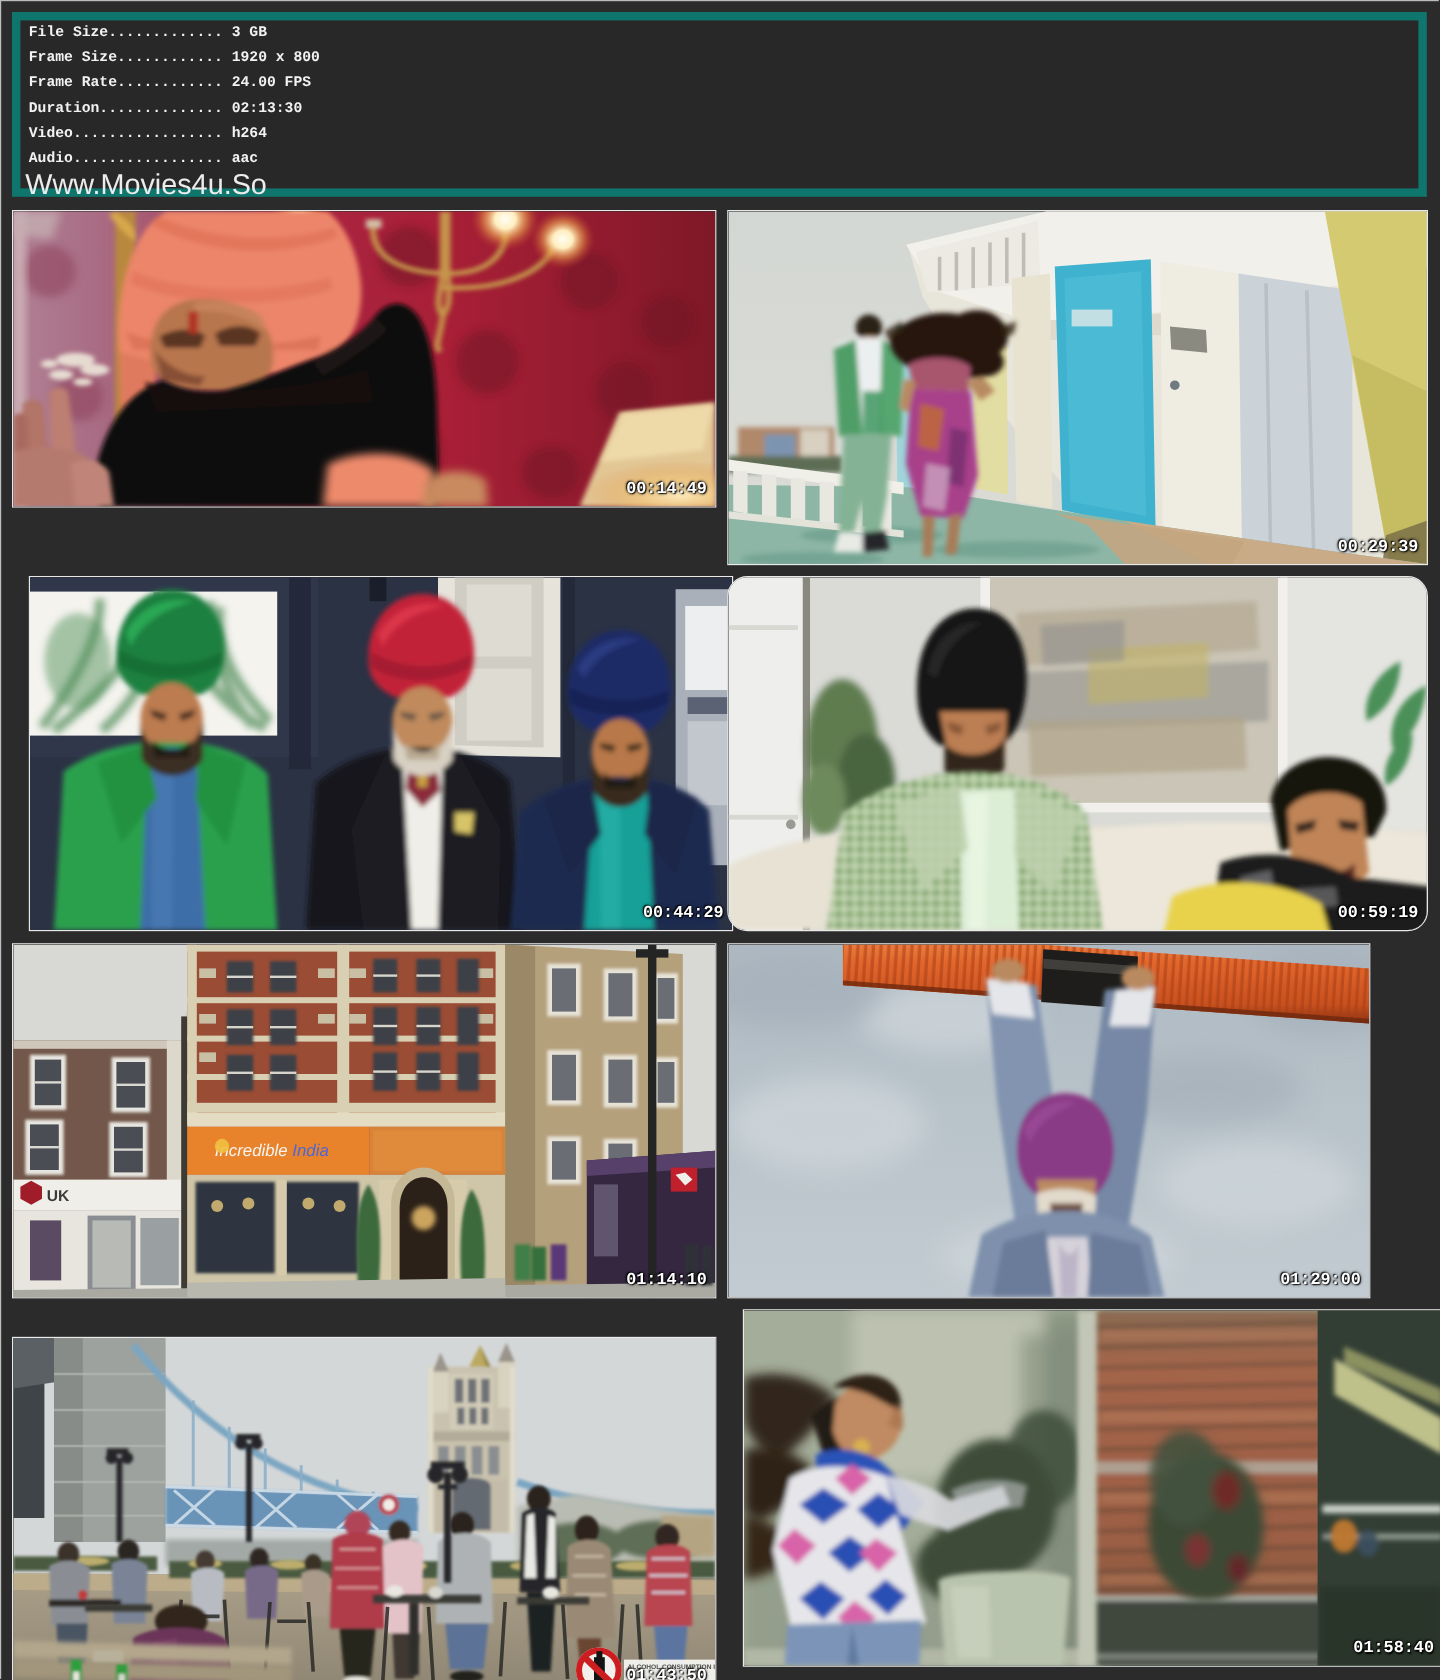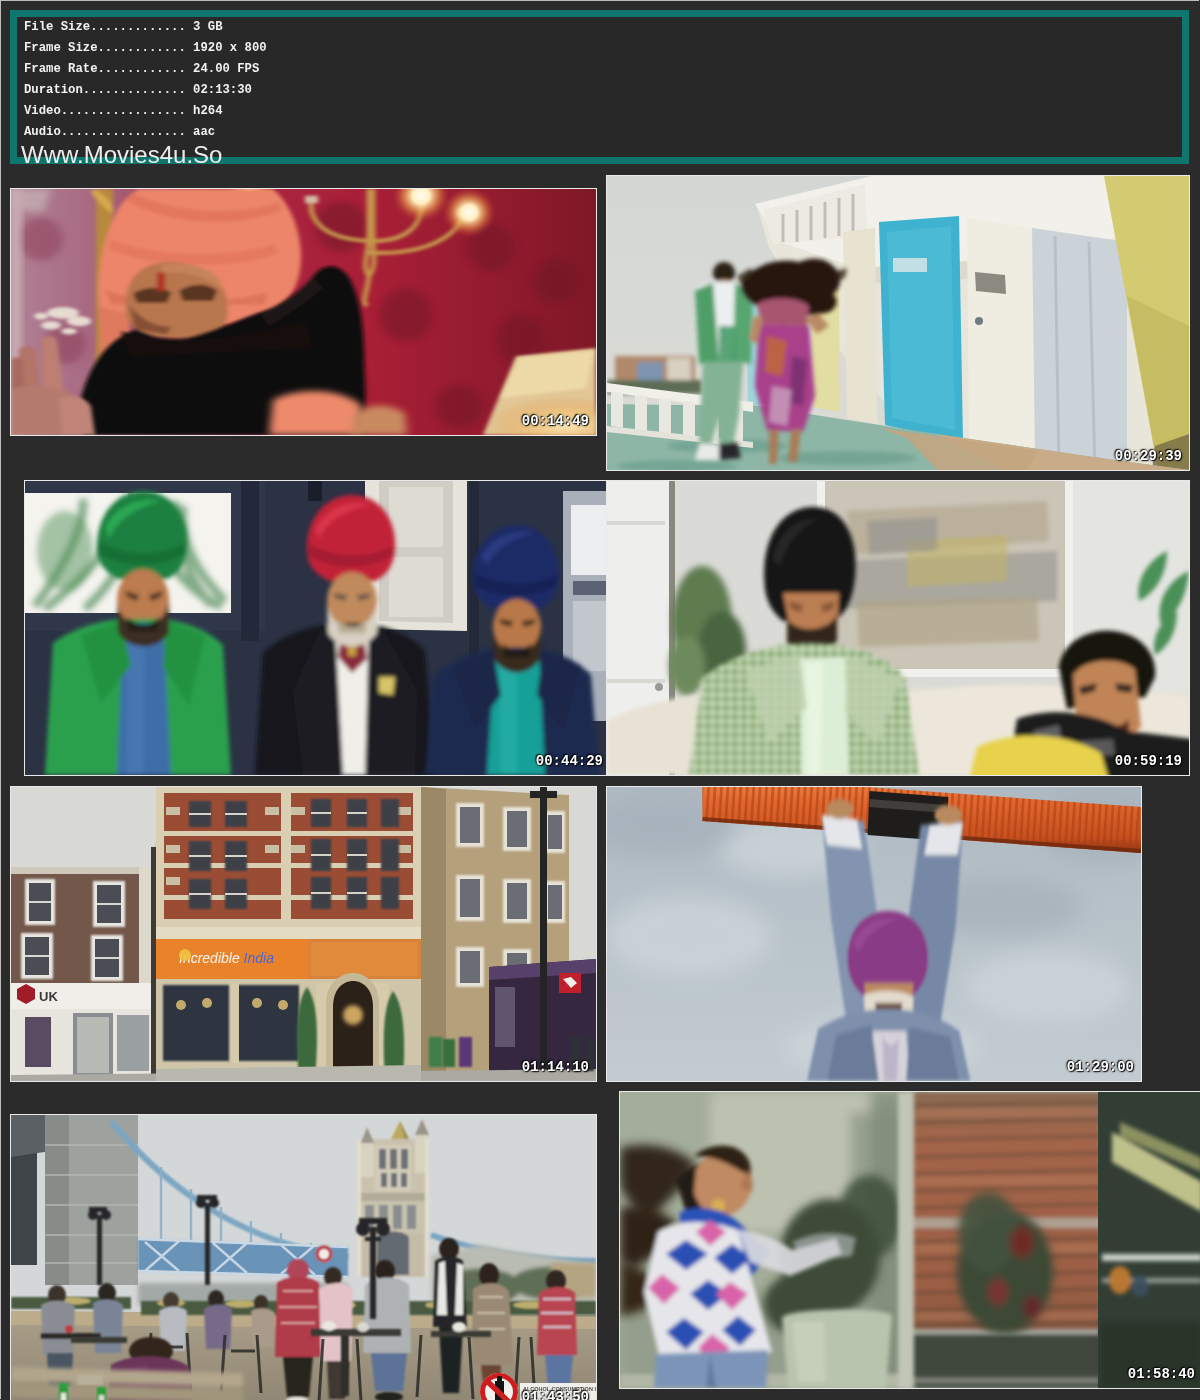--- a/index.html
+++ b/index.html
@@ -18,21 +18,21 @@
 <div id="hdr">
 <div class="mono">File Size............. 3 GB
 Frame Size............ 1920 x 800
 Frame Rate............ 24.00 FPS
 Duration.............. 02:13:30
 Video................. h264
 Audio................. aac</div>
 <div class="site">Www.Movies4u.So</div>
 </div>
 
-<div class="shot" id="s1" style="left:10px;top:175px;width:587px;height:248px;margin-top:13px;">
+<div class="shot" id="s1" style="left:10px;top:175px;width:587px;height:248px;">
 <svg viewBox="0 0 585 294" preserveAspectRatio="none">
 <defs>
 <linearGradient id="g1bg" x1="0" y1="0" x2="1" y2="0">
 <stop offset="0" stop-color="#b08194"></stop>
           <stop offset="0.13" stop-color="#a86a82"></stop>
           <stop offset="0.3" stop-color="#a43c58"></stop>
           <stop offset="0.45" stop-color="#aa2440"></stop>
           <stop offset="0.62" stop-color="#a81f36"></stop>
           <stop offset="0.85" stop-color="#901b2e"></stop>
           <stop offset="1" stop-color="#7e1826"></stop>
@@ -313,21 +313,21 @@
 <path d="M474,174 L492,172 L492,294 L476,294 Z" fill="#2ab0a8" opacity="0.7"></path>
 <path d="M428,184 L468,170 L476,214 L450,248 Z" fill="#1a2548"></path>
 <path d="M556,184 L518,170 L512,214 L538,248 Z" fill="#1a2548"></path>
 <path d="M468,148 C473,180 511,180 516,146 L515,178 C503,196 481,196 469,178 Z" fill="#38291e"></path>
 <path d="M478,162 C486,172 498,172 506,162 L504,176 L480,176 Z" fill="#241a12"></path>
 </g>
 </svg>
 <div class="ts">00:44:29</div>
 </div>
 
-<div class="shot" id="s4" style="left:606px;top:480px;width:584px;height:296px;">
+<div class="shot" id="s4" style="left:606px;top:480px;width:584px;height:296px;border-radius:17px;">
 <svg viewBox="0 0 582 294" preserveAspectRatio="none">
 <defs>
 <filter id="b4f2" x="-30%" y="-30%" width="160%" height="160%">
           <feGaussianBlur stdDeviation="2"></feGaussianBlur>
         </filter>
 <filter id="b4f3" x="-40%" y="-40%" width="180%" height="180%">
           <feGaussianBlur stdDeviation="3"></feGaussianBlur>
         </filter>
 <pattern id="p4check" width="9" height="9" patternUnits="userSpaceOnUse">
 <rect width="9" height="9" fill="#c9d9ba"></rect>

